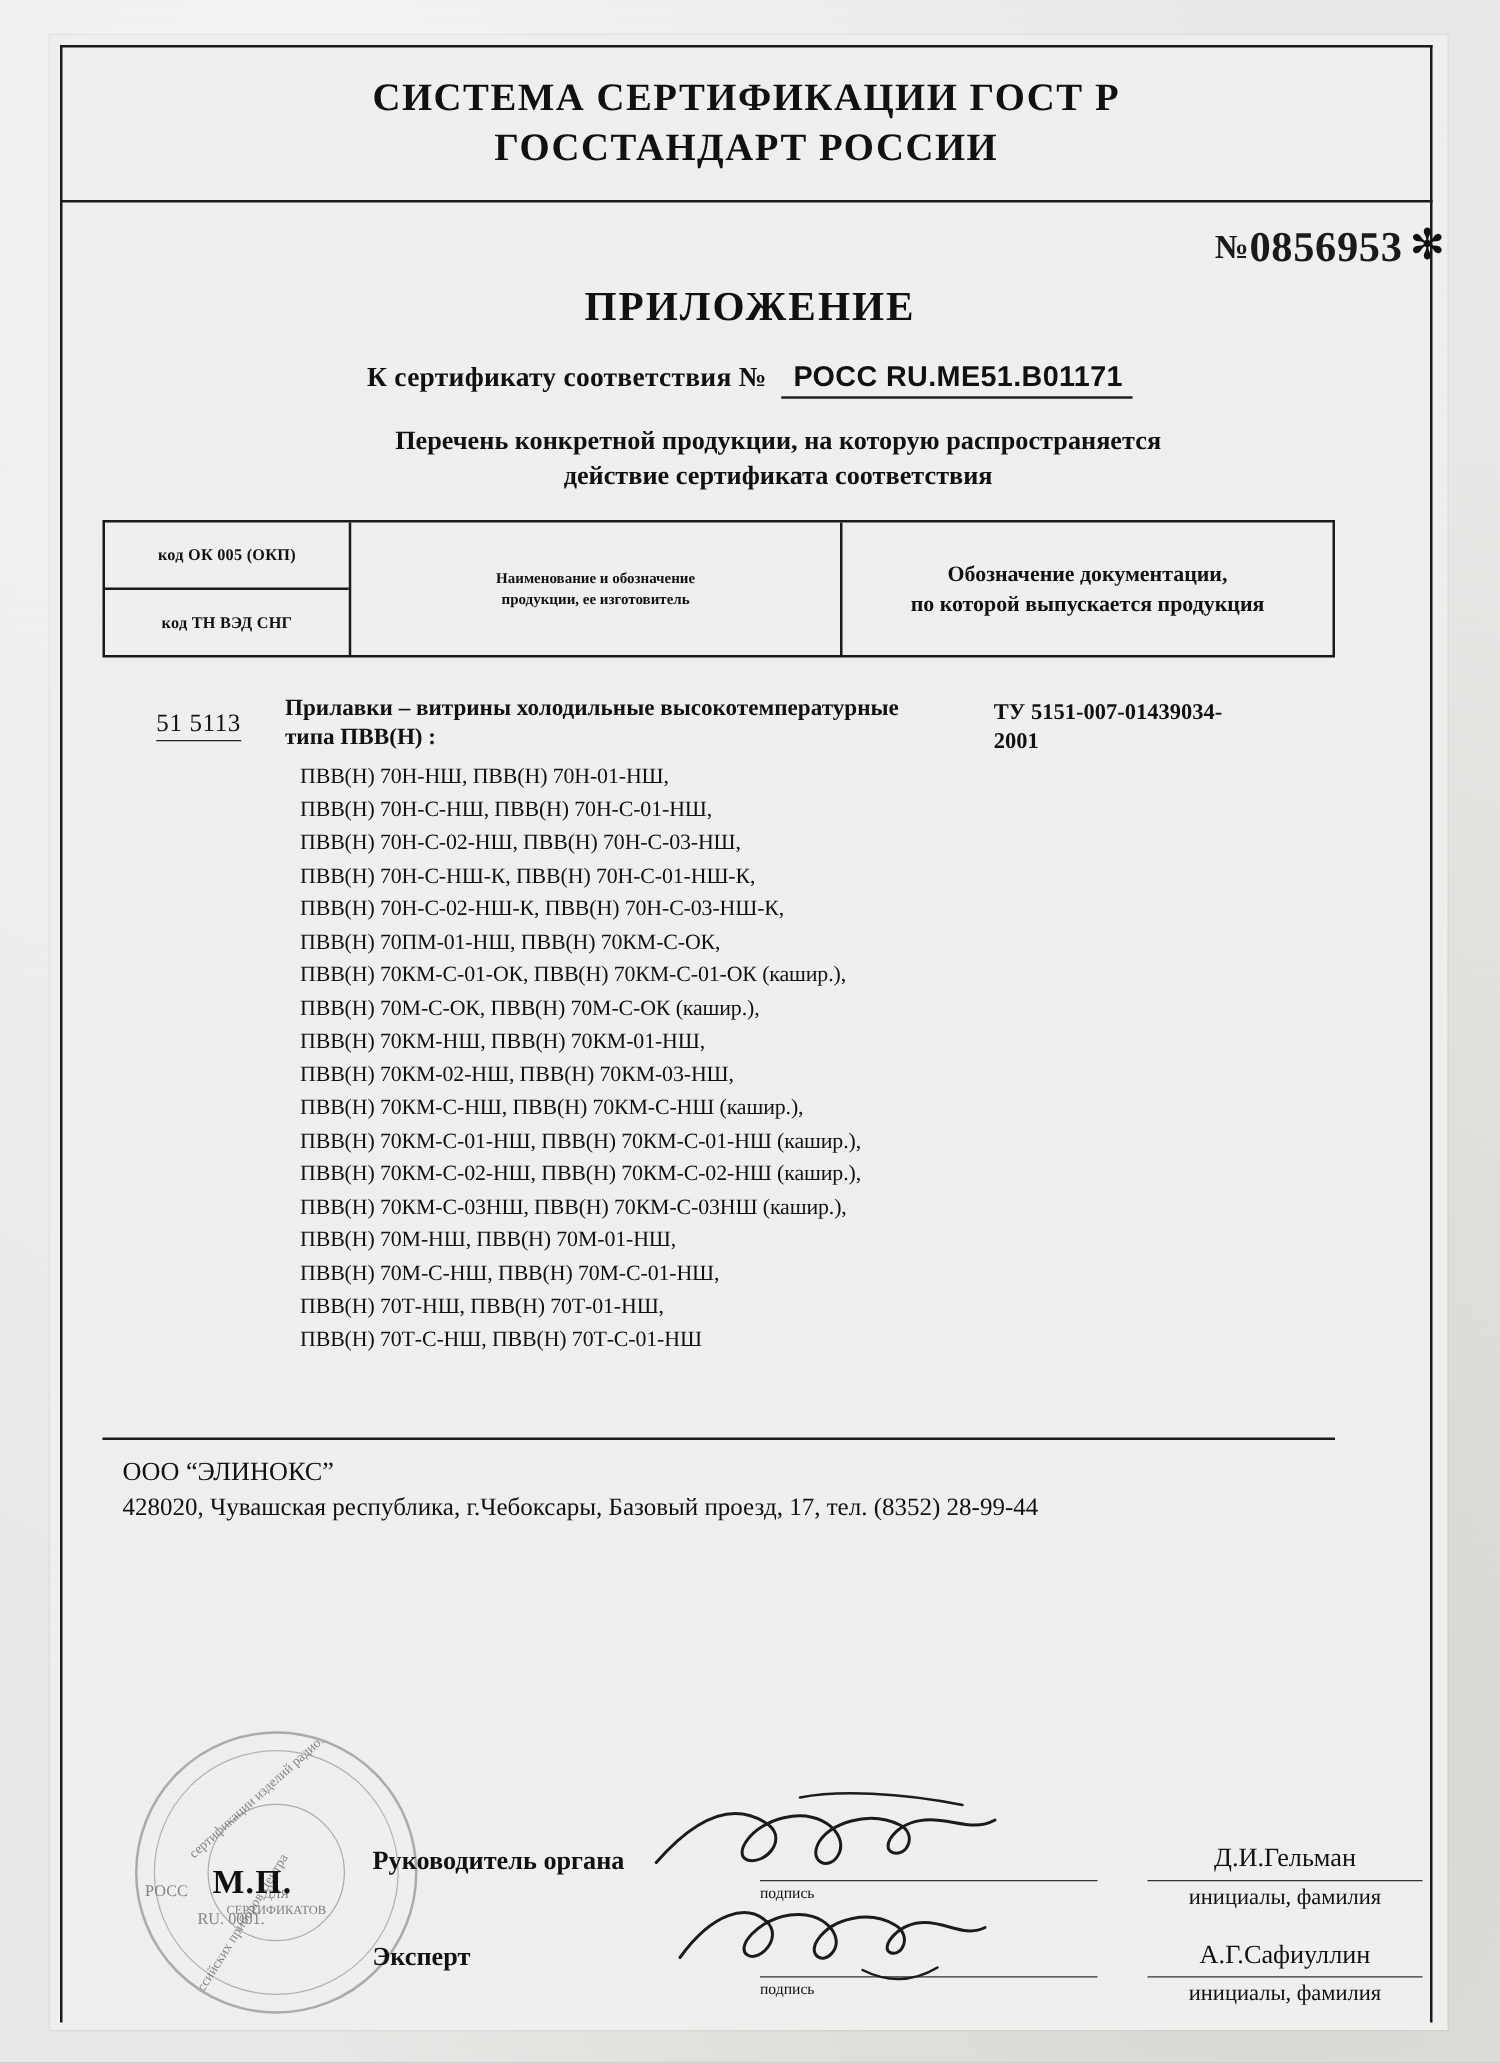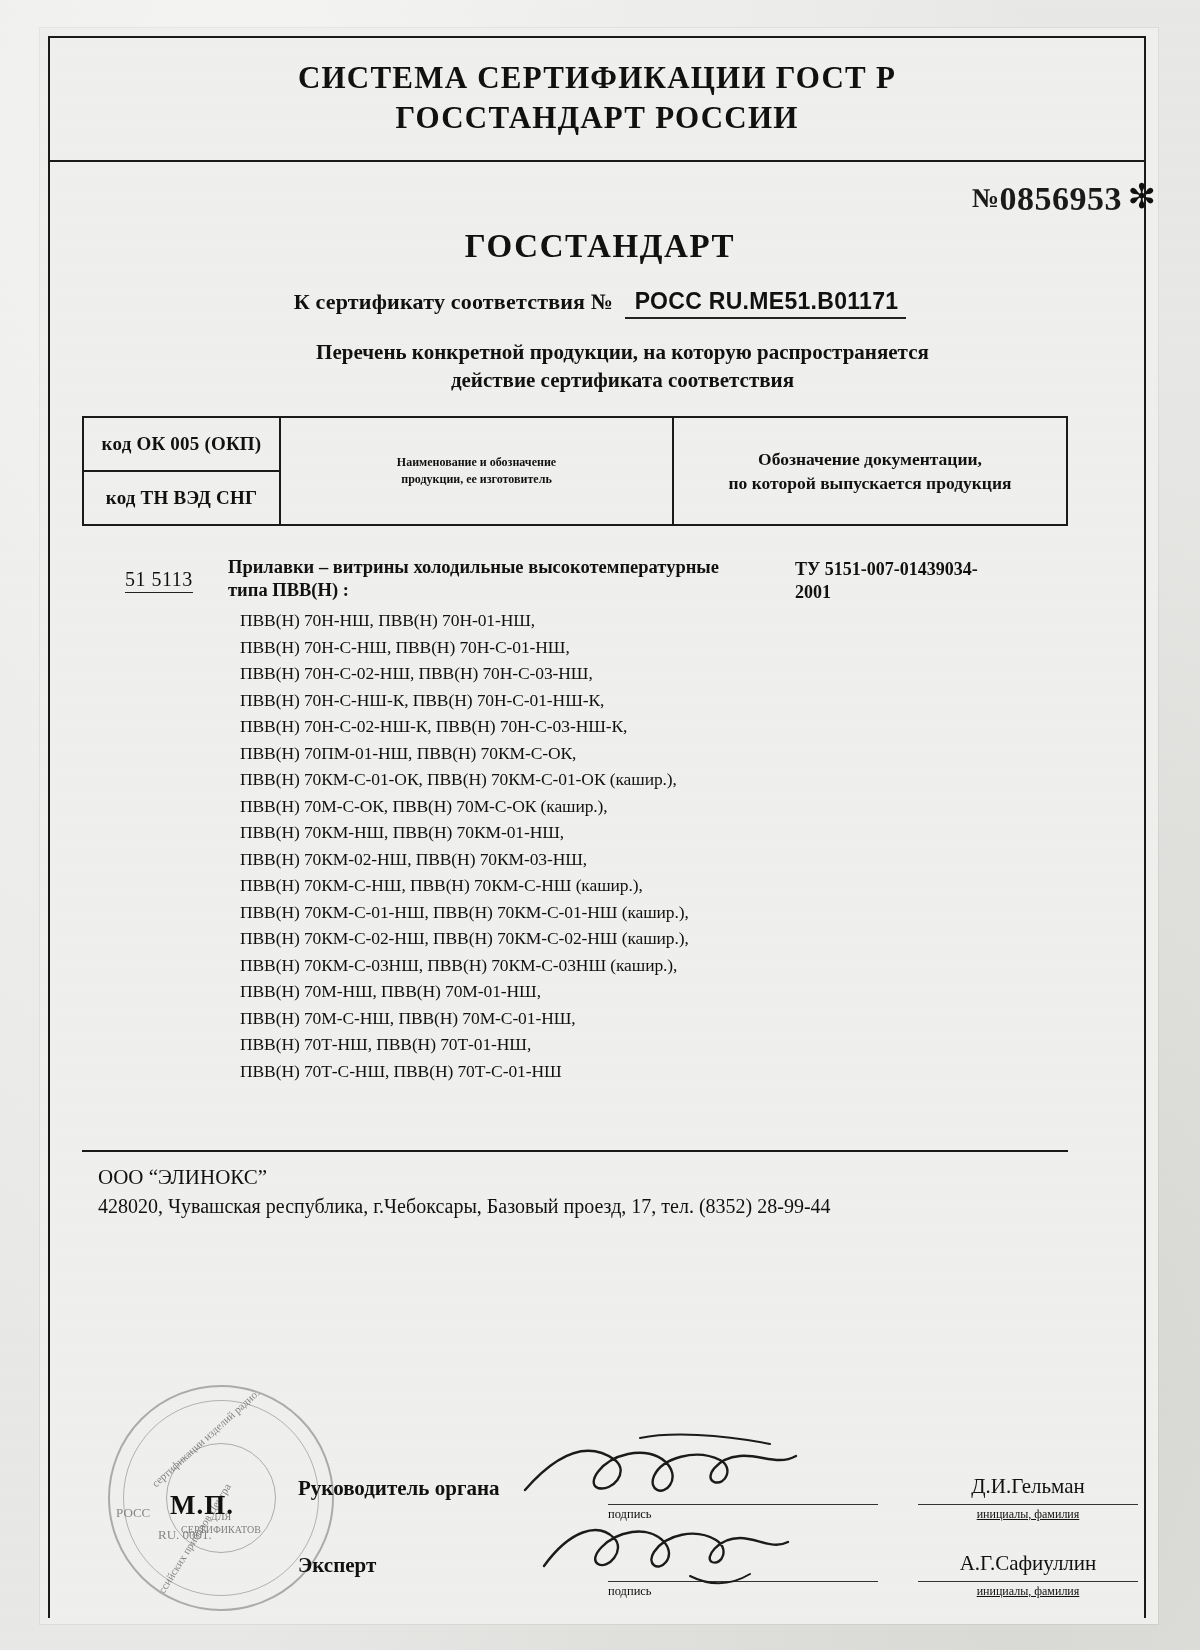--- a/index.html
+++ b/index.html
@@ -143,21 +143,21 @@
     box-sizing: border-box;
     border-right: 2px solid #1a1a1a;
     display: flex;
     flex-direction: column;
   }
   .tbl .col1 .c1a, .tbl .col1 .c1b {
     flex: 1;
     display: flex;
     align-items: center;
     justify-content: center;
-    font-size: 19px;
+    font-size: 13px;
     font-weight: bold;
     letter-spacing: 0.2px;
   }
   .tbl .col1 .c1a { border-bottom: 2px solid #1a1a1a; }
   .tbl .col2 {
     width: 393px;
     box-sizing: border-box;
     border-right: 2px solid #1a1a1a;
     display: flex;
     align-items: center;
@@ -332,22 +332,21 @@
     top: 36px;
     width: 220px;
     border-bottom: 1.5px solid #333;
   }
   .name-cap {
     position: absolute;
     left: 620px;
     top: 39px;
     width: 220px;
     text-align: center;
-    font-size: 12px;
-    text-decoration: underline;
+    font-size: 18px;
   }
   .scribble {
     position: absolute;
     pointer-events: none;
   }
   .noise {
     position: absolute;
     left: 0; top: 0; width: 1200px; height: 1650px;
     pointer-events: none;
     opacity: 0.05;
@@ -365,21 +364,21 @@
   <div class="header-box">
     <div class="header-line">СИСТЕМА СЕРТИФИКАЦИИ ГОСТ Р</div>
     <div class="header-line">ГОССТАНДАРТ РОССИИ</div>
   </div>
 
   <div class="cert-number">
     <span class="hash">№</span><span>0856953</span>
   </div>
   <div class="asterisk">✻</div>
 
-  <div class="title-prilozhenie">ГОССТАНДАРТ</div>
+  <div class="title-prilozhenie">ПРИЛОЖЕНИЕ</div>
 
   <div class="subtitle-row">
     <span class="lbl">К сертификату соответствия №</span>
     <span class="cert-code">РОСС RU.МЕ51.В01171</span>
   </div>
 
   <div class="perechen">
     <div>Перечень конкретной продукции, на которую распространяется</div>
     <div>действие сертификата соответствия</div>
   </div>

